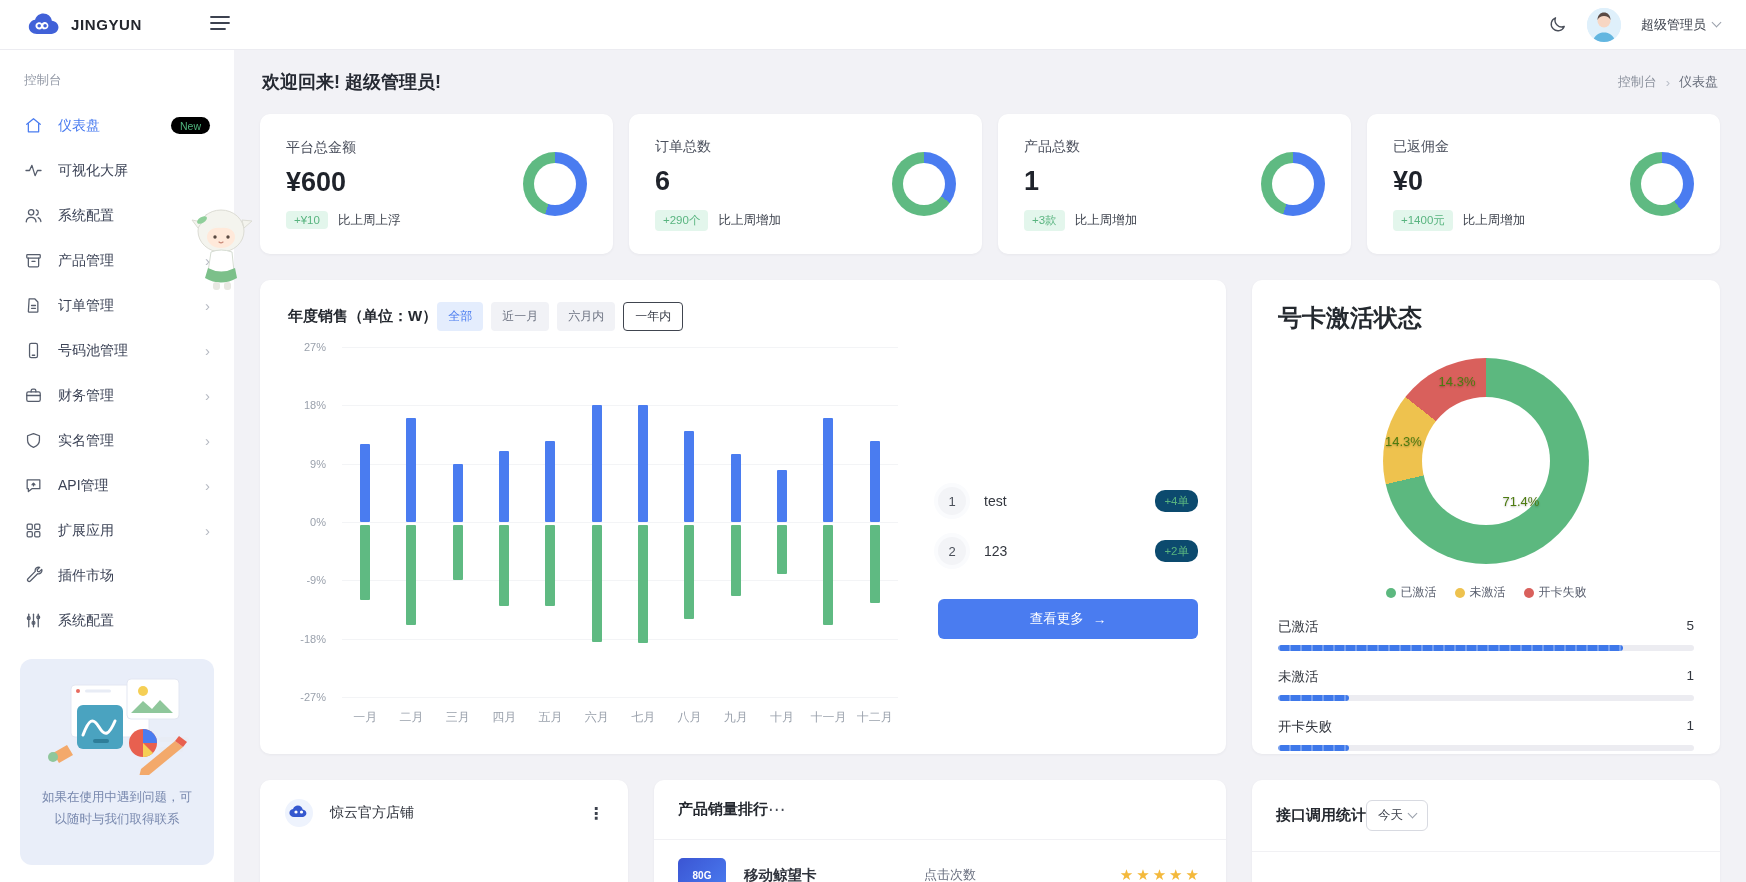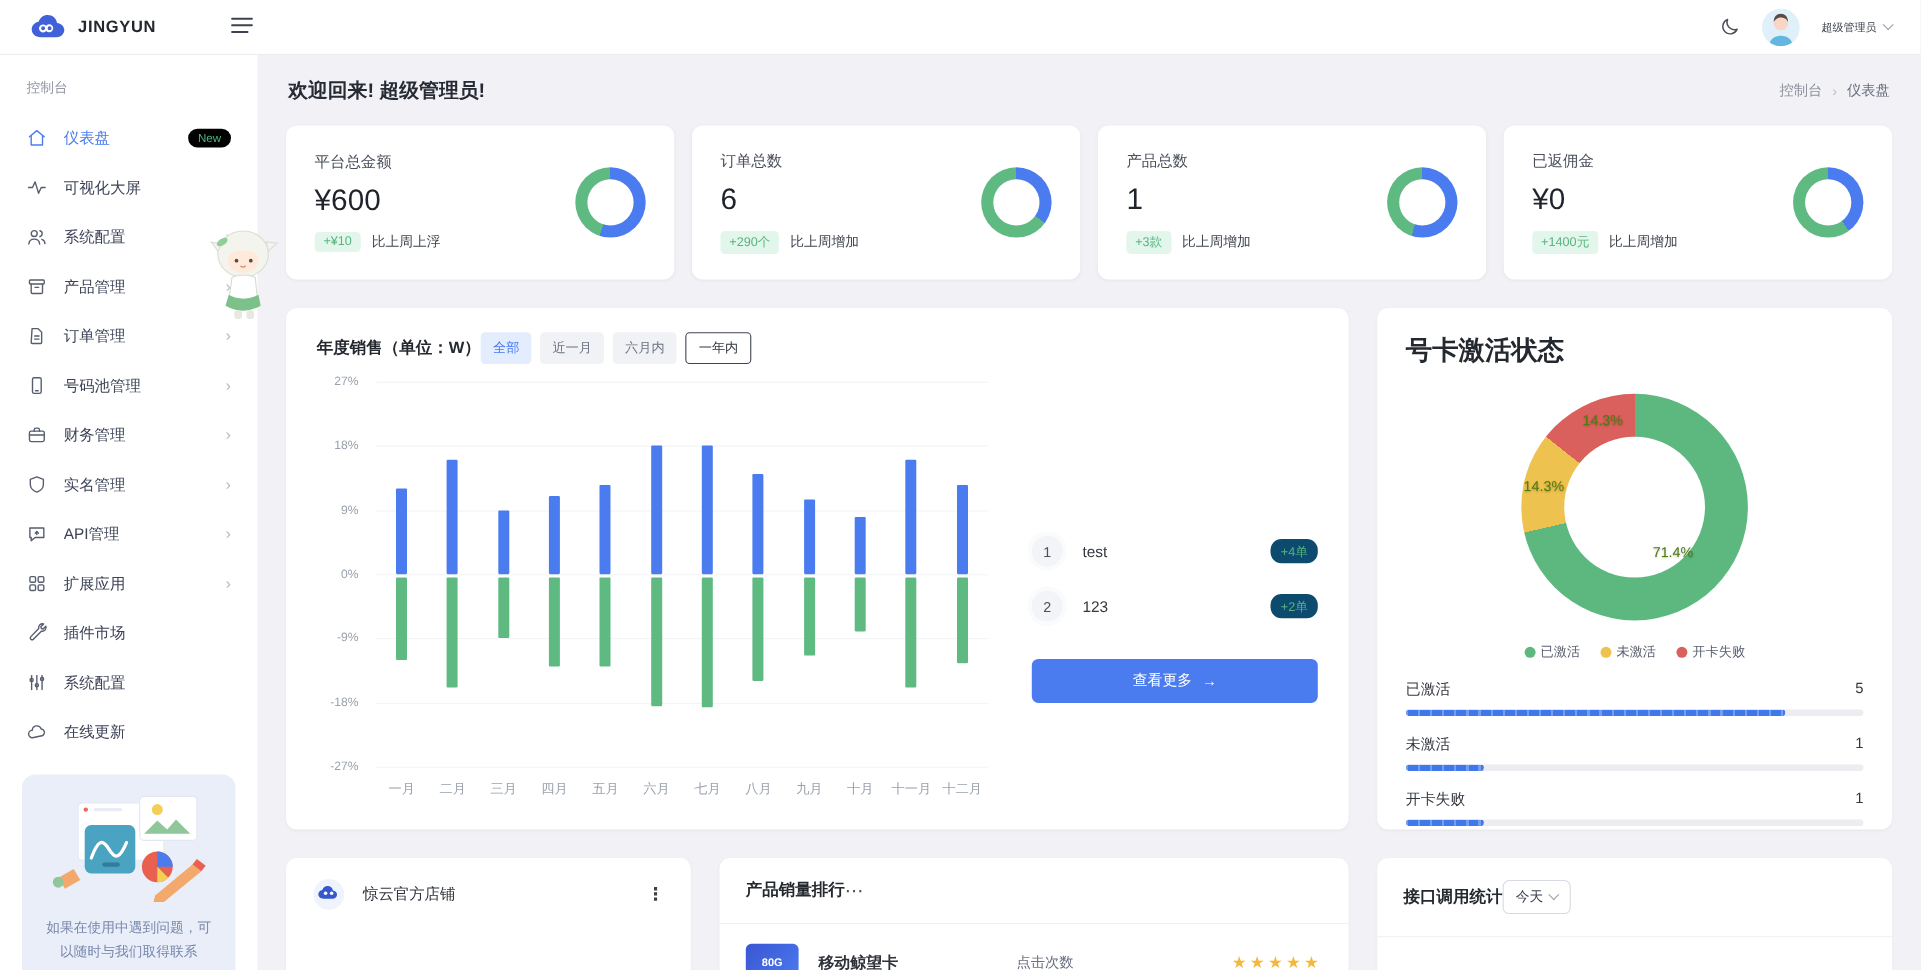--- a/index.html
+++ b/index.html
@@ -11,21 +11,21 @@
   
   .topbar{height:50px;background:#fff;display:flex;align-items:center;padding:0 26px;
     border-bottom:1px solid #ececf1;position:relative;z-index:10}
   .brand{display:flex;align-items:center;gap:9px;width:168px;cursor:pointer}
   .brand svg{width:36px;height:25px}
   .brand .brand-text{font-weight:bold;font-size:15px;letter-spacing:.6px;color:#23262d}
   .hamburger{background:none;border:none;cursor:pointer;color:#3c4250;padding:4px;margin-left:12px}
   .top-right{margin-left:auto;display:flex;align-items:center;gap:20px}
   .icon-btn{background:none;border:none;color:#4a4f5a;cursor:pointer;display:flex}
   .avatar{width:34px;height:34px;border-radius:50%;overflow:hidden;background:#dff0fb;flex-shrink:0}
-  .user{display:flex;align-items:center;gap:7px;background:none;border:none;font-size:10px;color:#3a3f4a;cursor:pointer}
+  .user{display:flex;align-items:center;gap:7px;background:none;border:none;font-size:13px;color:#3a3f4a;cursor:pointer}
   .chev-down{width:7px;height:7px;border-right:1.5px solid #9aa0ab;border-bottom:1.5px solid #9aa0ab;
     transform:rotate(45deg);margin-top:-4px;display:inline-block}
 
   
   .shell{display:flex;height:832px}
   .sidebar{width:234px;background:#fff;padding:14px 18px 0;display:flex;flex-direction:column;overflow:hidden;flex-shrink:0}
   .side-label{font-size:12.5px;color:#9298a5;margin:8px 6px 14px;flex-shrink:0}
   .side-item{display:flex;align-items:center;height:45px;padding:0 6px;color:#3c4356;font-size:14px;
     cursor:pointer;border-radius:8px;flex-shrink:0}
   .side-item .s-icon{width:20px;height:20px;margin-right:14px;display:flex;color:#565d6c}
@@ -44,21 +44,21 @@
   .page-head h1{font-size:18px;color:#262a33}
   .breadcrumb{font-size:13px;color:#8b919d;display:flex;gap:9px;align-items:center}
   .breadcrumb .bc-sep{color:#b9bec8}
   .breadcrumb .bc-item.last{color:#686e7b}
   .card{background:#fff;border-radius:10px;box-shadow:0 1px 3px rgba(30,35,60,.05)}
 
   
   .stat-row{display:grid;grid-template-columns:repeat(4,1fr);gap:16px;margin-bottom:26px}
   .stat-card{display:flex;align-items:center;justify-content:space-between;padding:22px 26px;height:140px}
   .stat-title{font-size:14px;color:#4a4f5c}
-  .stat-value{font-size:27px;font-weight:normal;margin:10px 0 13px;color:#1f232b}
+  .stat-value{font-size:27px;font-weight:bold;margin:10px 0 13px;color:#1f232b}
   .stat-meta{display:flex;align-items:center;gap:10px;font-size:12.5px;color:#3e434e;white-space:nowrap}
   .g-badge{background:#e3f6ec;color:#58b47f;padding:3px 8px;border-radius:4px;font-size:11.5px}
   .mini-donut{width:64px;height:64px;border-radius:50%;position:relative;flex-shrink:0}
   .mini-donut::after{content:"";position:absolute;inset:11px;background:#fff;border-radius:50%}
 
   
   .mid-row{display:grid;grid-template-columns:1fr 468px;gap:26px;margin-bottom:26px;height:474px}
   .chart-card{padding:22px 28px;display:flex;flex-direction:column;min-width:0}
   .card-head{display:flex;align-items:center;justify-content:flex-start}
   .card-head h2{font-size:15px;color:#24282f}
@@ -305,29 +305,20 @@
                 <line x1="12" y1="4" x2="12" y2="20"></line>
                 <line x1="18" y1="4" x2="18" y2="20"></line>
                 <circle cx="6" cy="9" r="1.8"></circle>
                 <circle cx="12" cy="15" r="1.8"></circle>
                 <circle cx="18" cy="8" r="1.8"></circle>
               </svg>
             </span>
     <span class="s-label">系统配置</span>
 
   </div>
-  <div class="side-item">
-    <span class="s-icon">
-              <svg viewBox="0 0 24 24" fill="none" stroke="currentColor" stroke-width="1.6" stroke-linecap="round" stroke-linejoin="round">
-                <path d="M7 18.5a4.3 4.3 0 0 1-.3-8.6 5.3 5.3 0 0 1 10.3-1.4 4 4 0 0 1-.6 8z"></path>
-              </svg>
-            </span>
-    <span class="s-label">在线更新</span>
-
-  </div>
         </nav>
       <div class="help-card">
         <svg class="ill" viewBox="0 0 152 98">
           <rect x="30" y="8" width="78" height="52" rx="4" fill="#fff" stroke="#e3e7f2"></rect>
           <circle cx="37" cy="14" r="2" fill="#e86a5e"></circle>
             <rect x="44" y="12.5" width="26" height="3" rx="1.5" fill="#e8ecf5"></rect>
           <rect x="86" y="2" width="52" height="40" rx="4" fill="#fff" stroke="#e3e7f2"></rect>
           <circle cx="102" cy="14" r="5" fill="#f5cf55"></circle>
           <path d="M90 36l12-12 9 8 8-9 13 13z" fill="#8fc79b"></path>
           <rect x="36" y="28" width="46" height="44" rx="6" fill="#4aa3c0"></rect>

